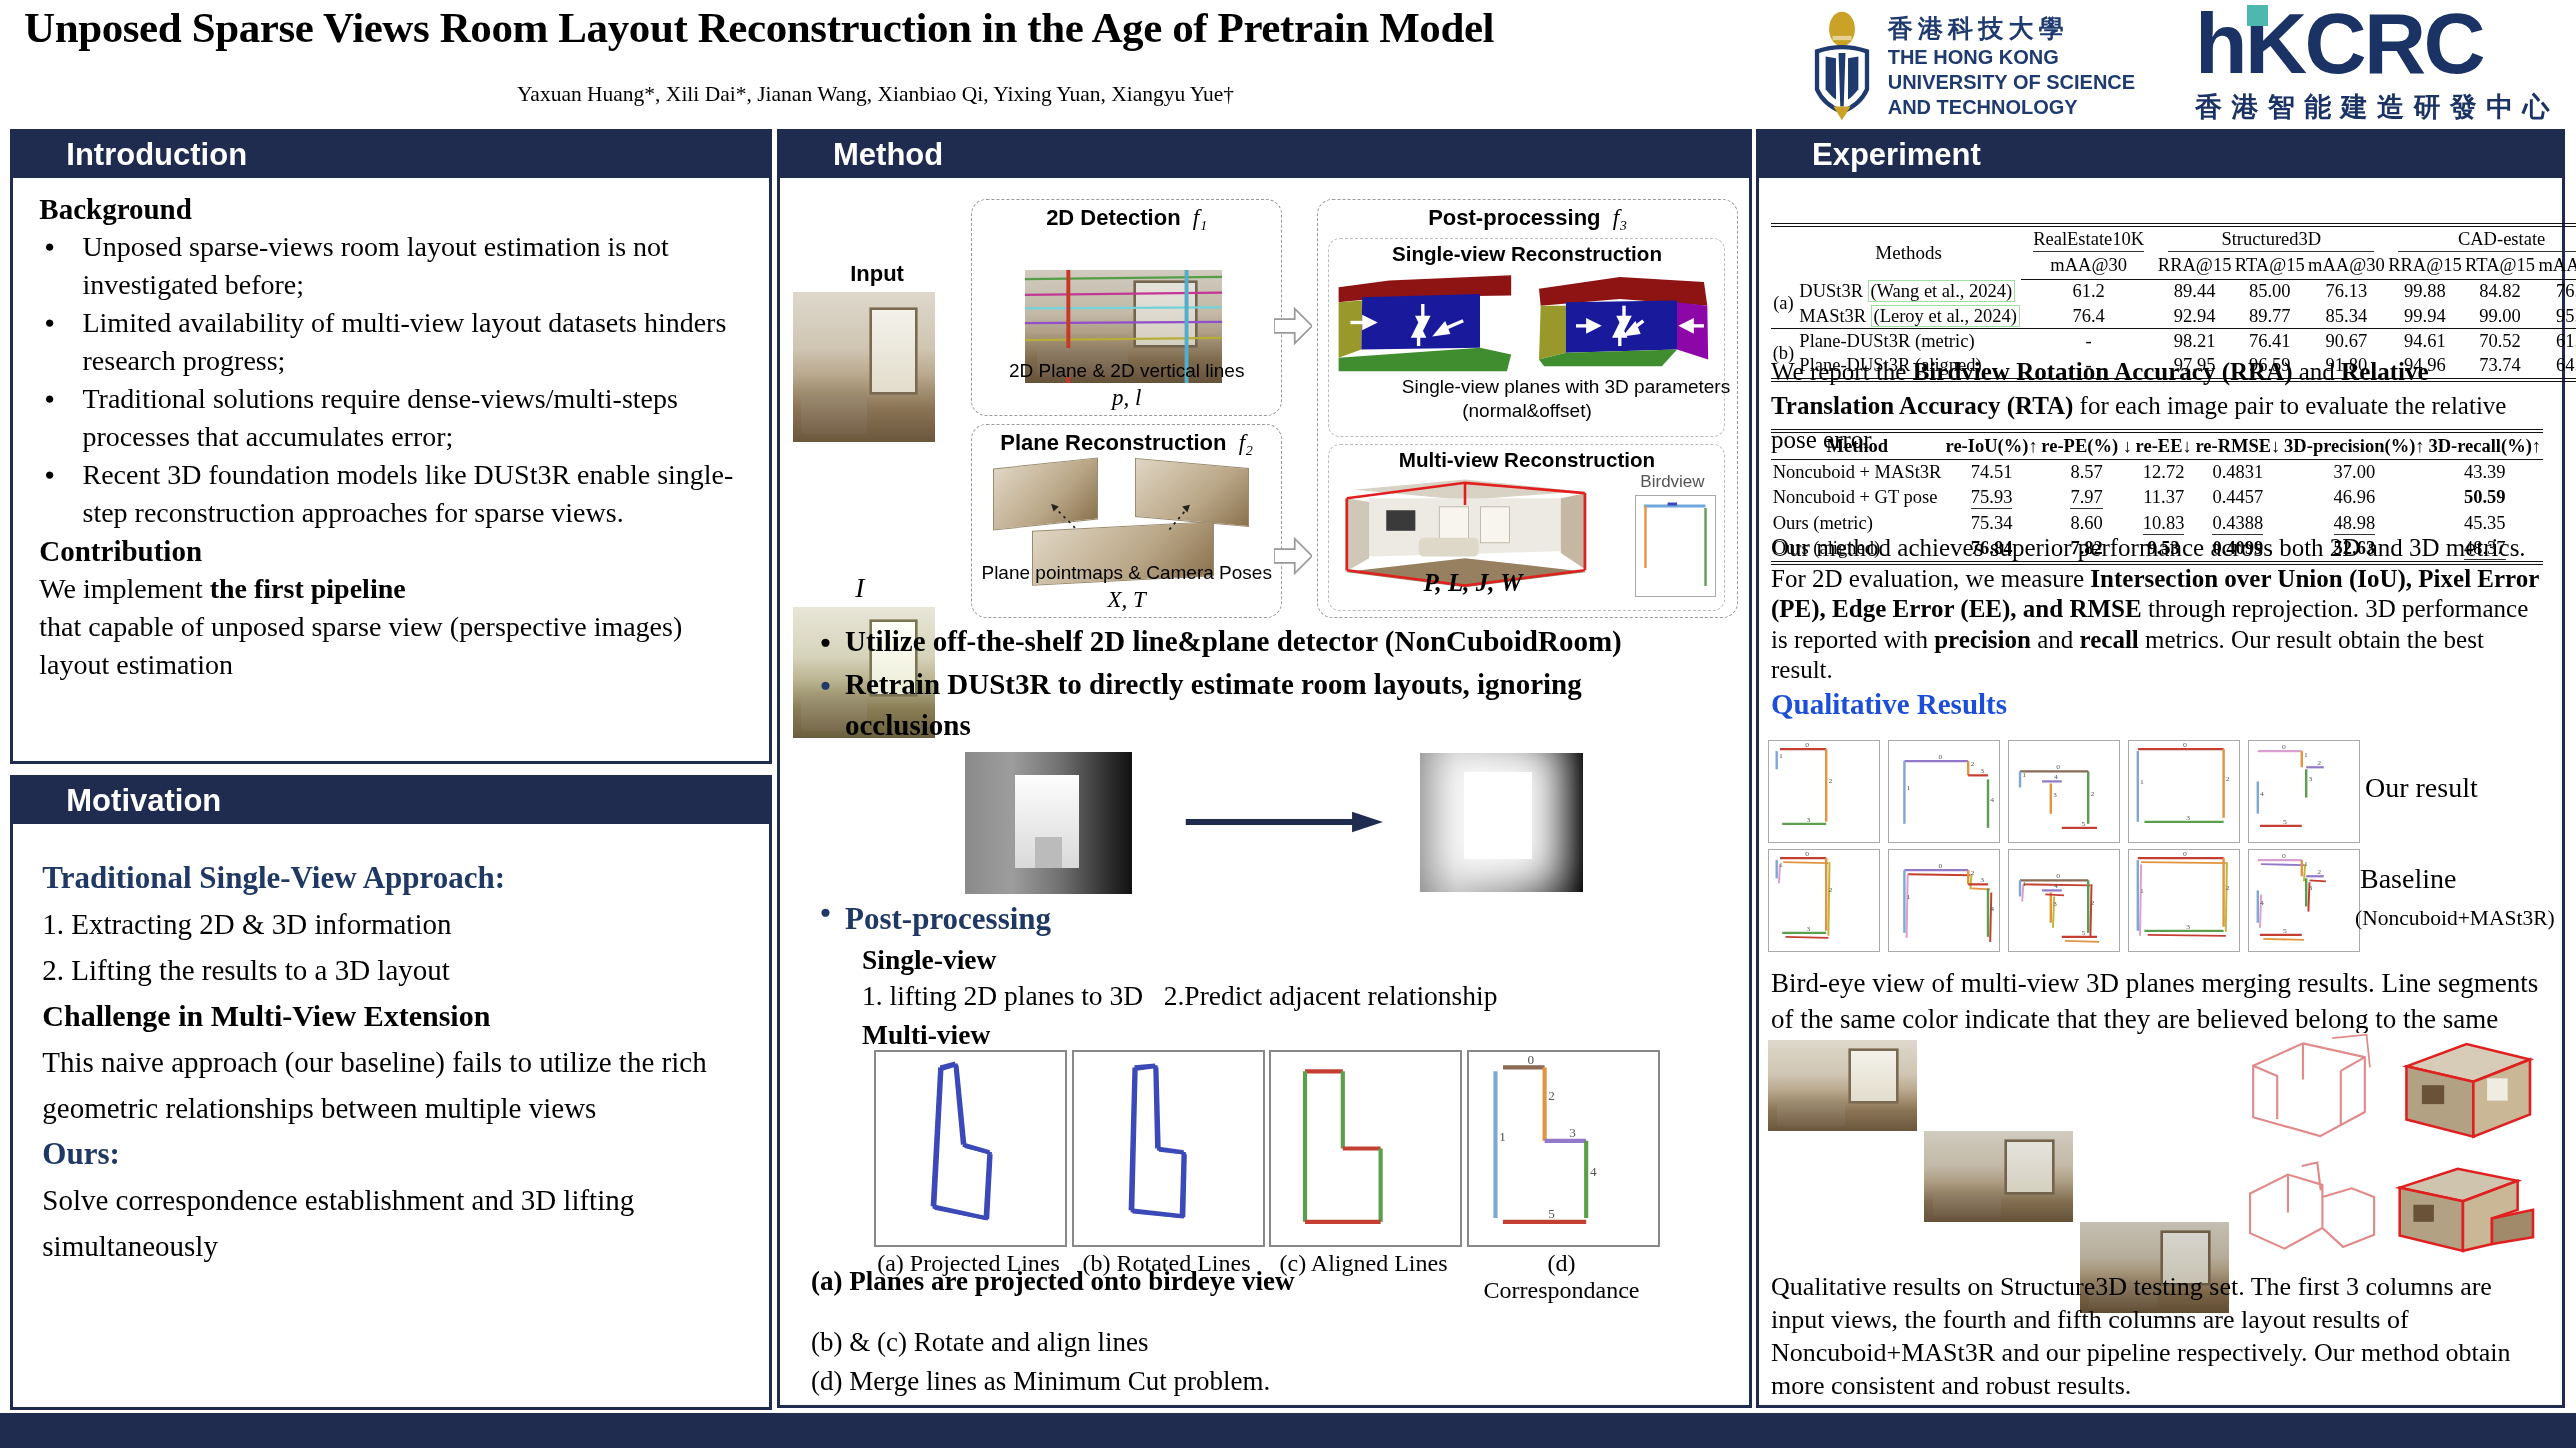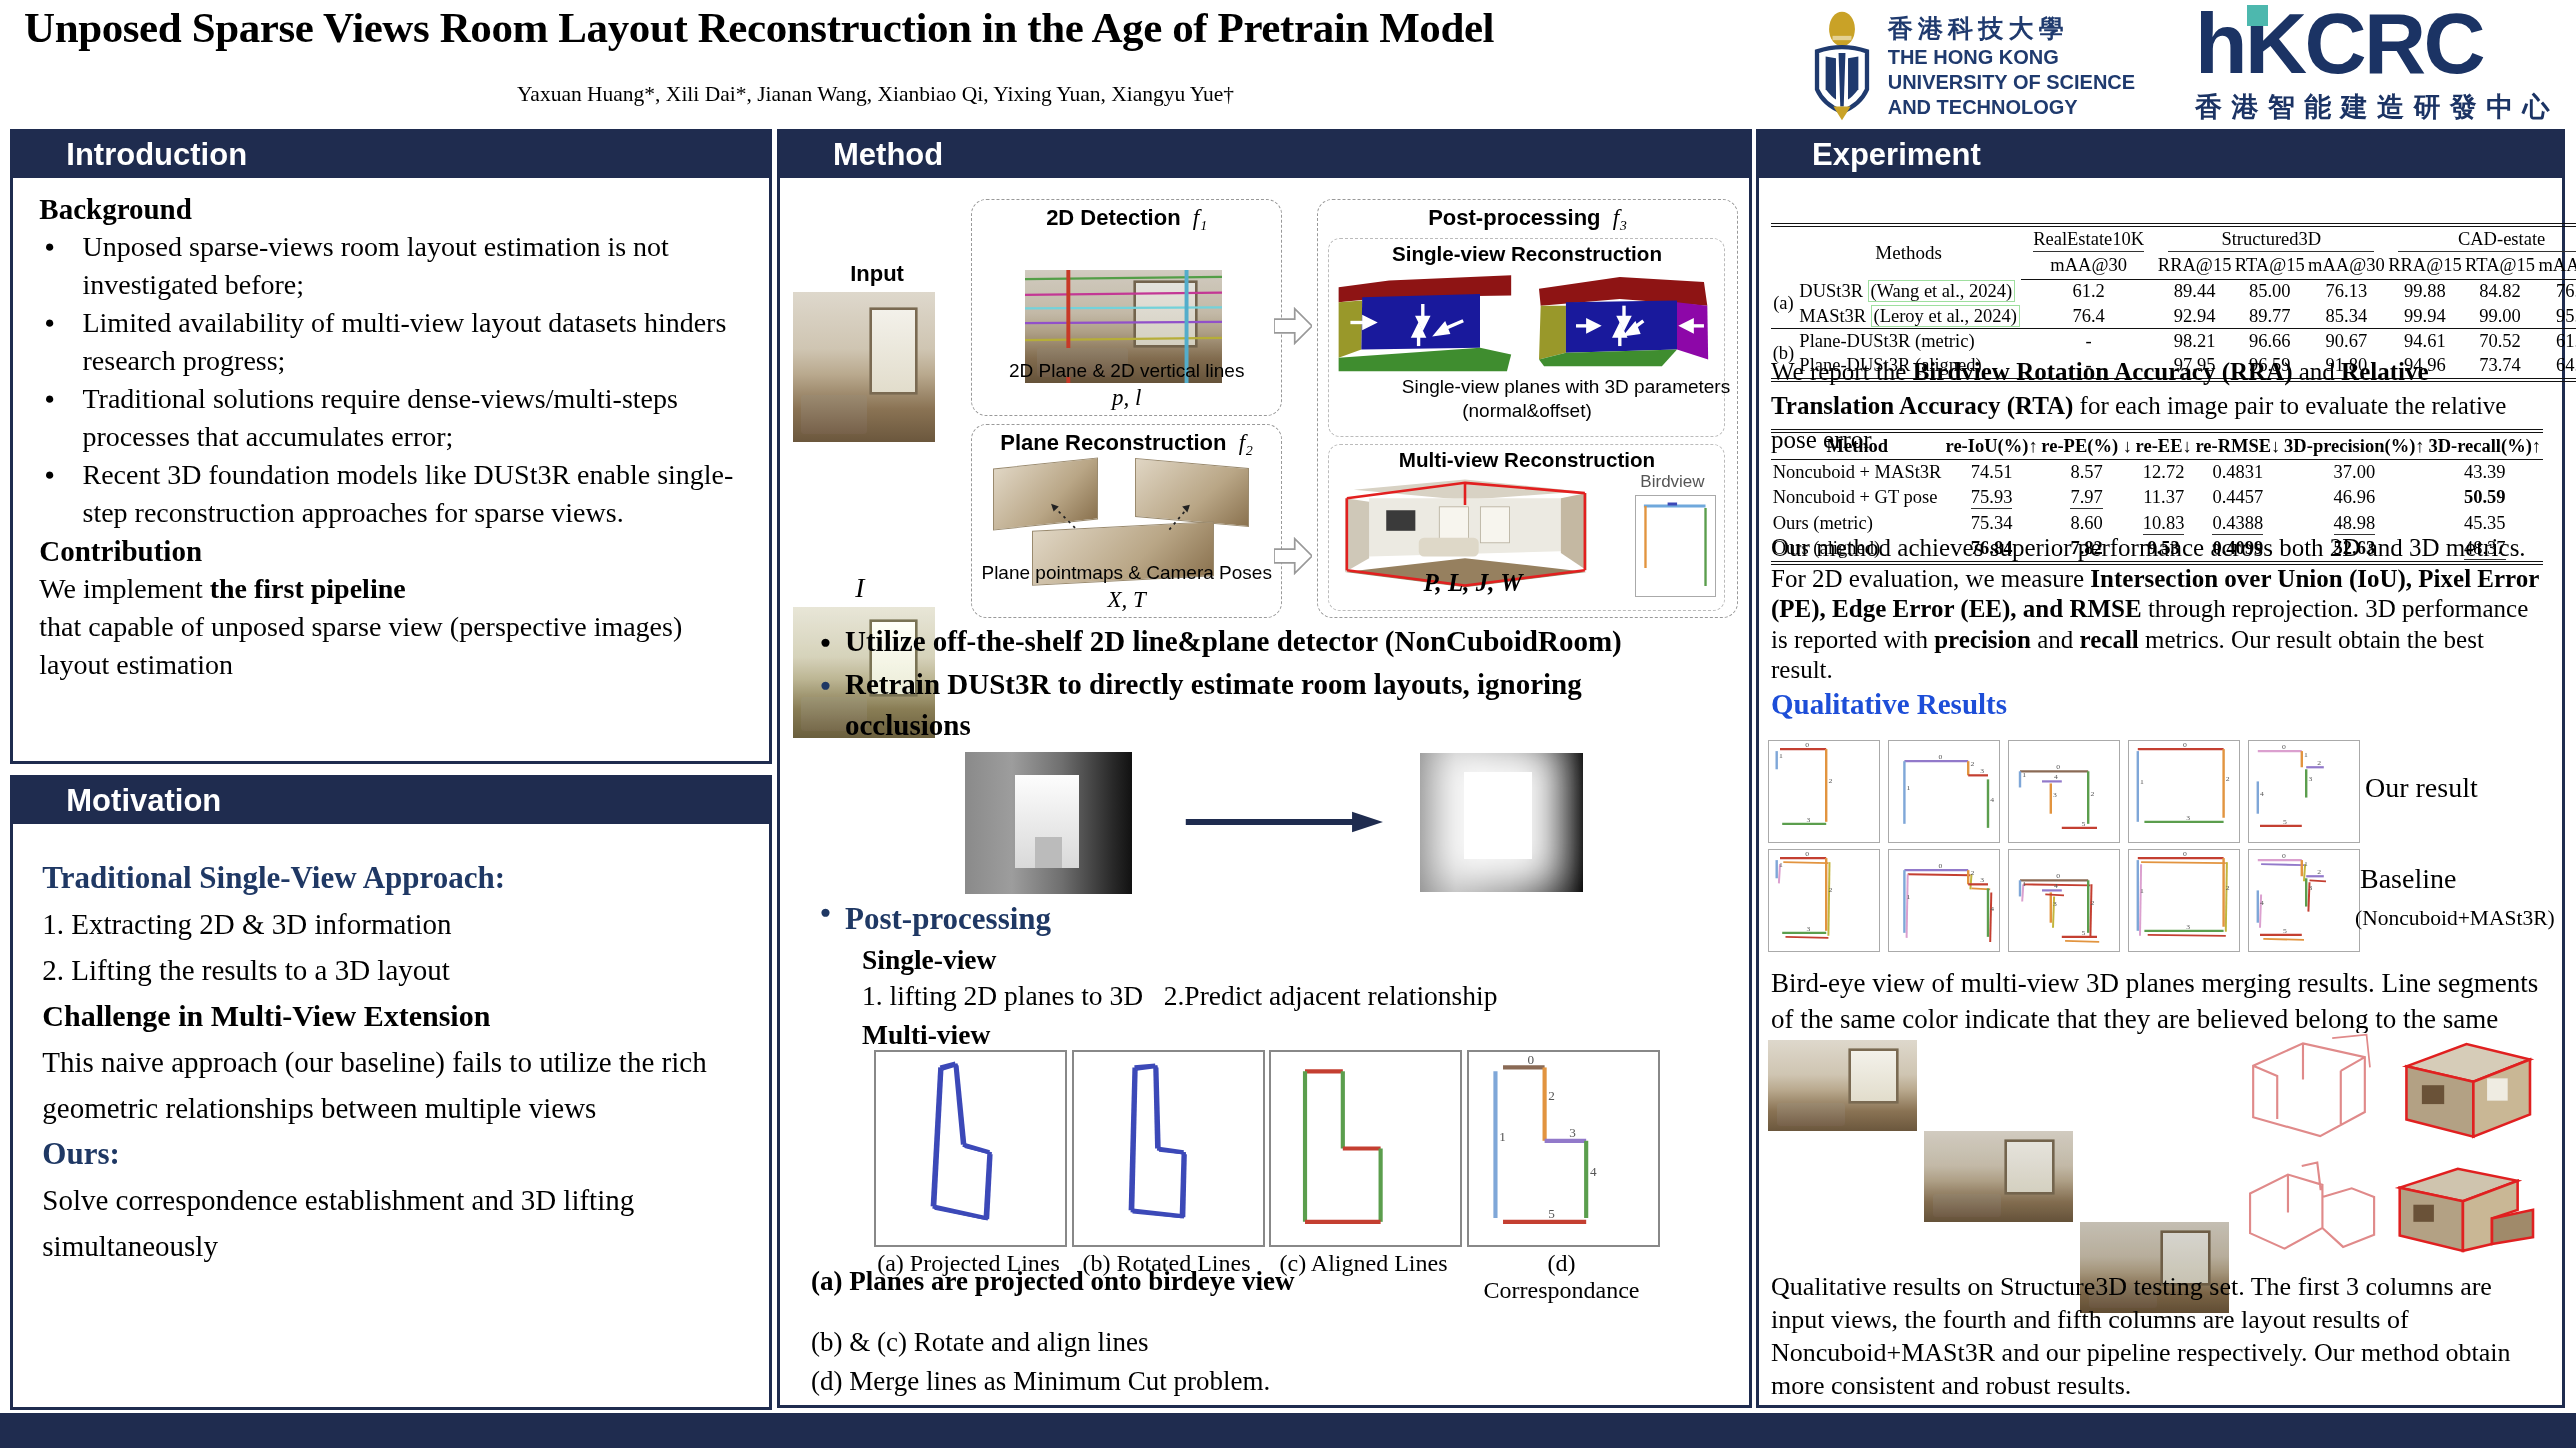--- a/index.html
+++ b/index.html
@@ -494,21 +494,21 @@
                 <td>85.34</td>
                 <td>99.94</td>
                 <td>99.00</td>
                 <td>95.29</td>
               </tr>
               <tr class="grpsep">
                 <td class="tag" rowspan="2">(b)</td>
                 <td class="mtd">Plane-DUSt3R (metric)</td>
                 <td>-</td>
                 <td>98.21</td>
-                <td>96.66</td>
+                <td>76.41</td>
                 <td>90.67</td>
                 <td>94.61</td>
                 <td>70.52</td>
                 <td>61.48</td>
               </tr>
               <tr>
                 <td class="mtd">Plane-DUSt3R (aligned)</td>
                 <td>-</td>
                 <td>97.95</td>
                 <td>96.59</td>

